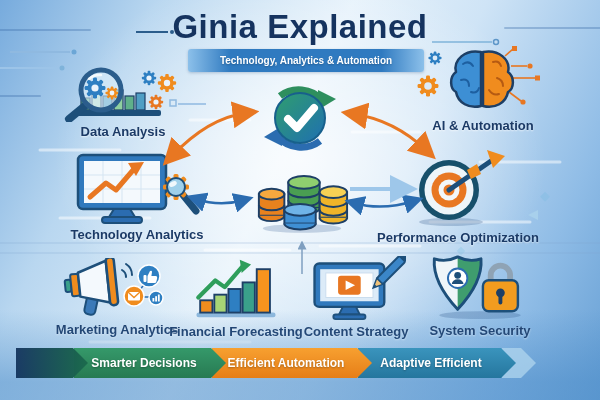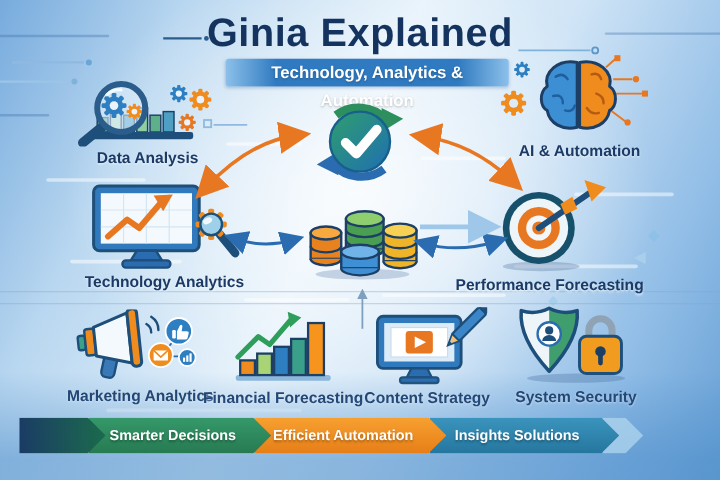--- a/index.html
+++ b/index.html
@@ -10,21 +10,21 @@
       radial-gradient(ellipse at 50% 40%, rgba(255,255,255,.78), rgba(255,255,255,0) 58%),
       linear-gradient(115deg,#77abdd 0%,#b9d7f0 20%,#e6f2fb 45%,#cfe4f6 62%,#8fbce6 85%,#669fd4 100%);
   }
   .bottom-fade{position:absolute;left:0;right:0;bottom:0;height:90px;
     background:linear-gradient(180deg,rgba(95,158,214,0),rgba(78,142,202,.55) 80%);}
   
   .title{position:absolute;top:8px;left:0;width:100%;text-align:center;
     font-size:33px;font-weight:700;color:#15335f;letter-spacing:.5px;}
   .subtitle{position:absolute;left:188px;top:49px;width:236px;height:23px;border-radius:3px;
     background:linear-gradient(90deg,#8cc0ea,#2f7ac0 18%,#2f7ac0 82%,#8cc0ea);
-    color:#fff;font-size:14px;font-weight:700;text-align:center;line-height:23px;
+    color:#fff;font-size:10px;font-weight:700;text-align:center;line-height:23px;
     text-shadow:0 1px 2px rgba(0,0,0,.25);box-shadow:0 1px 3px rgba(20,60,110,.25);}
   
   .node{position:absolute;display:flex;flex-direction:column;align-items:center;}
   .node .label{margin-top:2px;font-size:13px;font-weight:700;color:#1b3a66;white-space:nowrap;
     text-shadow:0 1px 2px rgba(255,255,255,.7);}
   
   .banner{position:absolute;left:0;top:348px;width:600px;height:30px;}
   .chev{position:absolute;top:0;height:30px;
     clip-path:polygon(0 0,calc(100% - 15px) 0,100% 50%,calc(100% - 15px) 100%,0 100%);
     color:#fff;font-size:12px;font-weight:700;text-align:center;line-height:30px;
@@ -227,21 +227,21 @@
       <ellipse cx="48" cy="72" rx="32" ry="4" fill="rgba(40,80,130,.25)"></ellipse>
       <circle cx="46" cy="40" r="30" fill="#17506b"></circle>
       <circle cx="46" cy="40" r="24.5" fill="#eef5f9"></circle>
       <circle cx="46" cy="40" r="17.5" fill="#e87722"></circle>
       <circle cx="46" cy="40" r="10.5" fill="#f2f7fa"></circle>
       <circle cx="46" cy="40" r="5.5" fill="#e87722"></circle>
       <line x1="46" y1="40" x2="88" y2="11" stroke="#1d4f7a" stroke-width="5" stroke-linecap="round"></line>
       <path d="M84 0 L102 6 L90 18 Z" fill="#f08c1e"></path>
       <path d="M64 20 L74 14 L78 24 L68 29 Z" fill="#f08c1e"></path>
     </svg>
-    <div class="label">Performance Forecasting</div>
+    <div class="label">Performance Optimization</div>
   </div>
 
   <div class="node" style="left:58px;top:258px;width:118px;">
     <svg width="115" height="62" viewBox="0 0 115 62">
       <g transform="rotate(-6 35 25)">
         <rect x="24" y="32" width="11" height="24" rx="4" transform="rotate(18 29 44)" fill="#3a79b8" stroke="#1d4f7a" stroke-width="2"></rect>
         <rect x="5" y="19" width="6" height="12" rx="2" fill="#3aa08a" stroke="#1d4f7a" stroke-width="2"></rect>
         <rect x="11" y="14" width="8" height="22" rx="2" fill="#f08c1e" stroke="#1d4f7a" stroke-width="2"></rect>
         <path d="M19 13 L48 4 L48 46 L19 37 Z" fill="#f4f9fd" stroke="#1d4f7a" stroke-width="2.5" stroke-linejoin="round"></path>
         <rect x="48" y="1" width="8" height="48" rx="3.5" fill="#f08c1e" stroke="#1d4f7a" stroke-width="2.5"></rect>
@@ -344,18 +344,18 @@
     <path d="M196 199 Q220 207 244 200" fill="none" stroke="#2b6cb0" stroke-width="2.5" marker-start="url(#mb)" marker-end="url(#mb)"></path>
     <path d="M354 203 Q382 211 414 201" fill="none" stroke="#2b6cb0" stroke-width="2.5" marker-start="url(#mb)" marker-end="url(#mb)"></path>
     <path d="M350 189 L404 189" stroke="#9ec7ea" stroke-width="4" marker-end="url(#ml)"></path>
     <path d="M302 274 L302 245" stroke="#7f9fc0" stroke-width="1.5" marker-end="url(#mg)"></path>
   </svg>
 
   <div class="banner">
     <div class="chev chev-lead"></div>
     <div class="chev chev-0">Smarter Decisions</div>
     <div class="chev chev-1">Efficient Automation</div>
-    <div class="chev chev-2">Insights Solutions</div>
+    <div class="chev chev-2">Adaptive Efficient</div>
     <div class="chev chev-tail"></div>
   </div>
 
   <div class="bottom-fade"></div>
 </div>
 
 </body></html>

